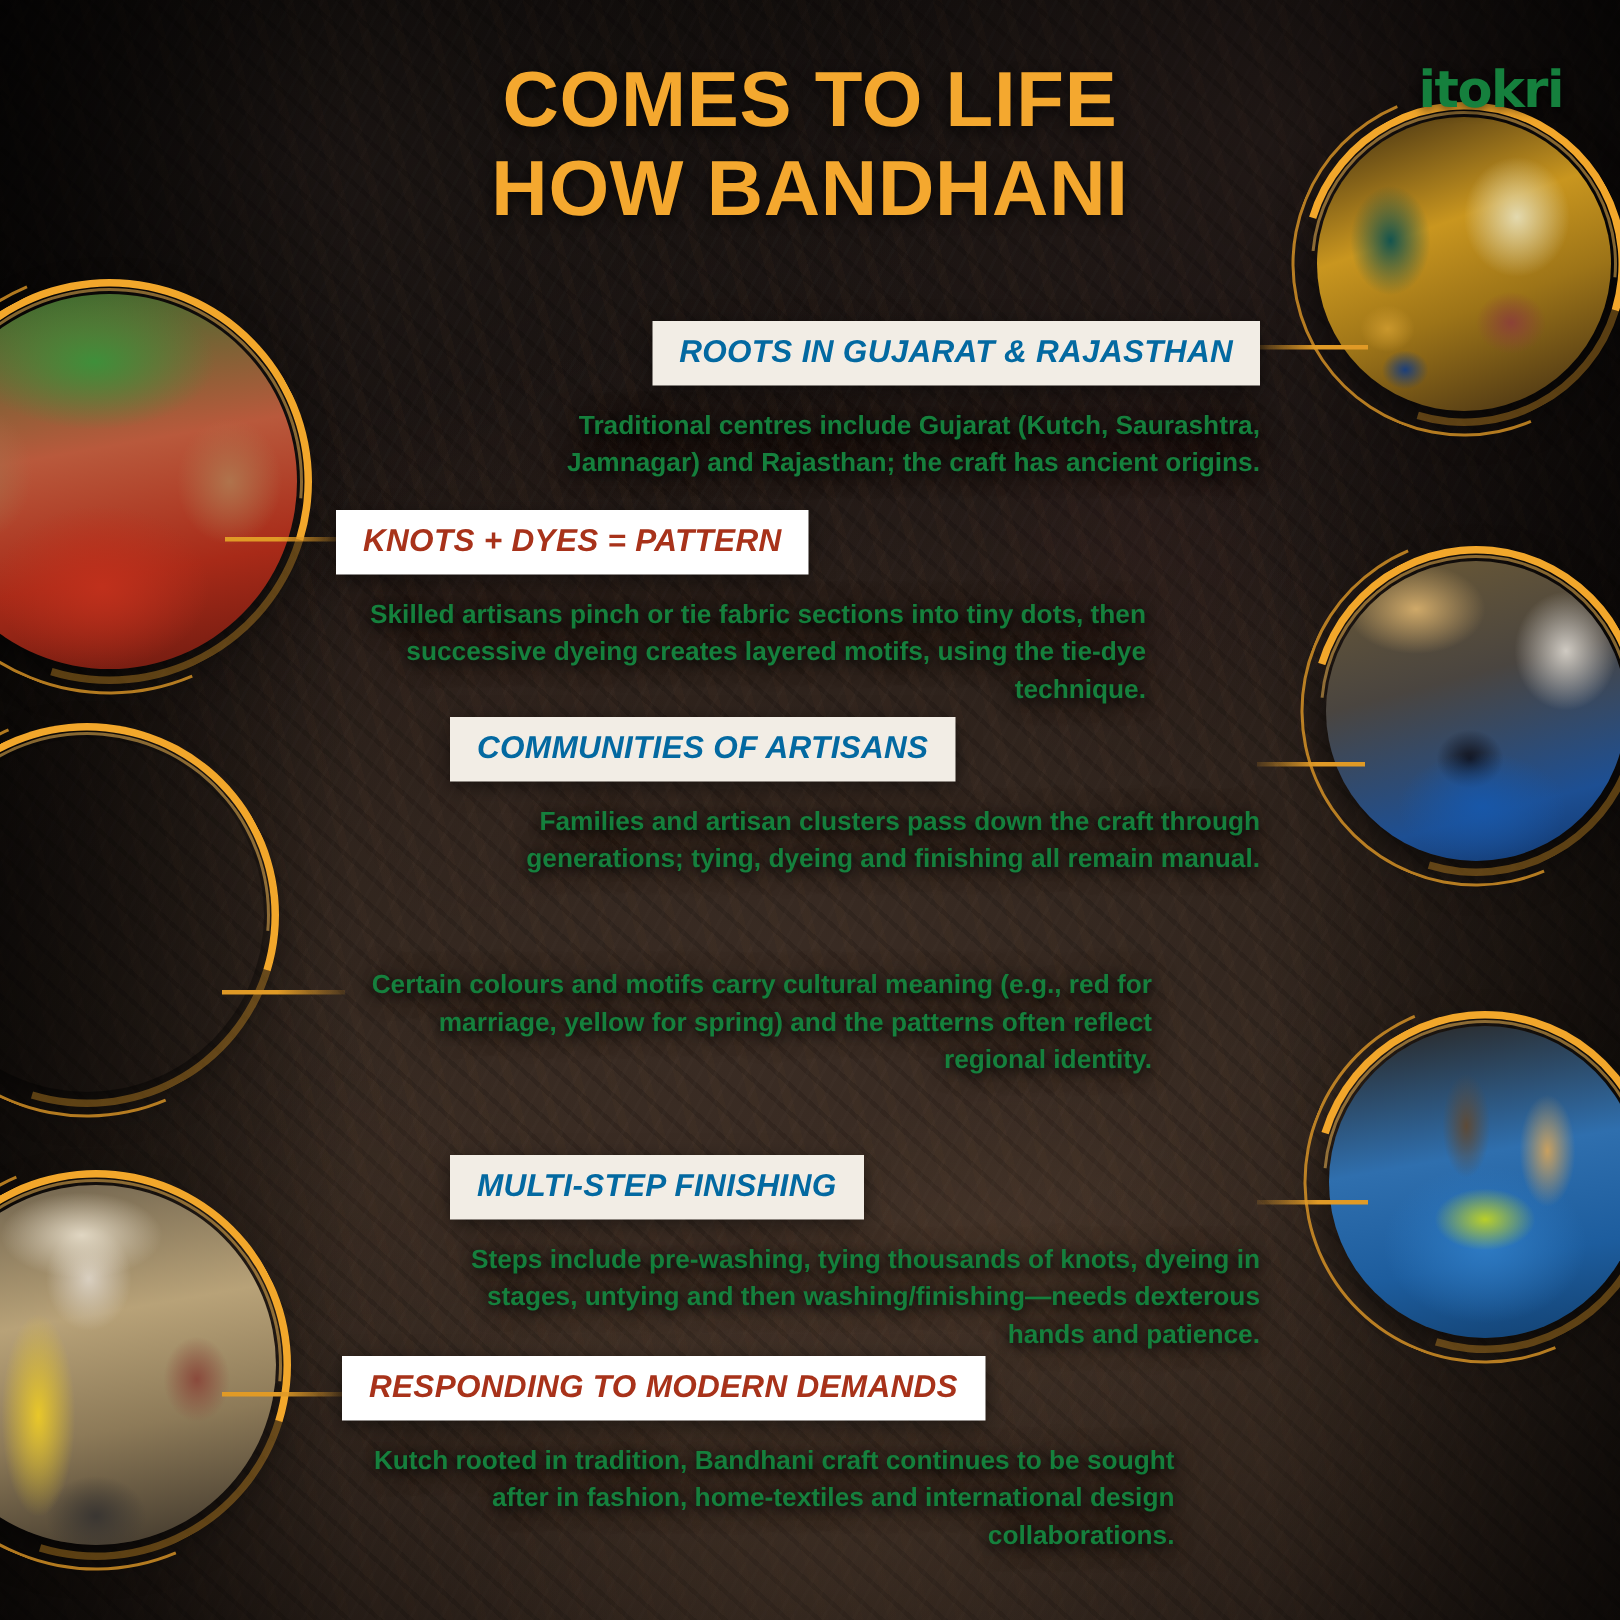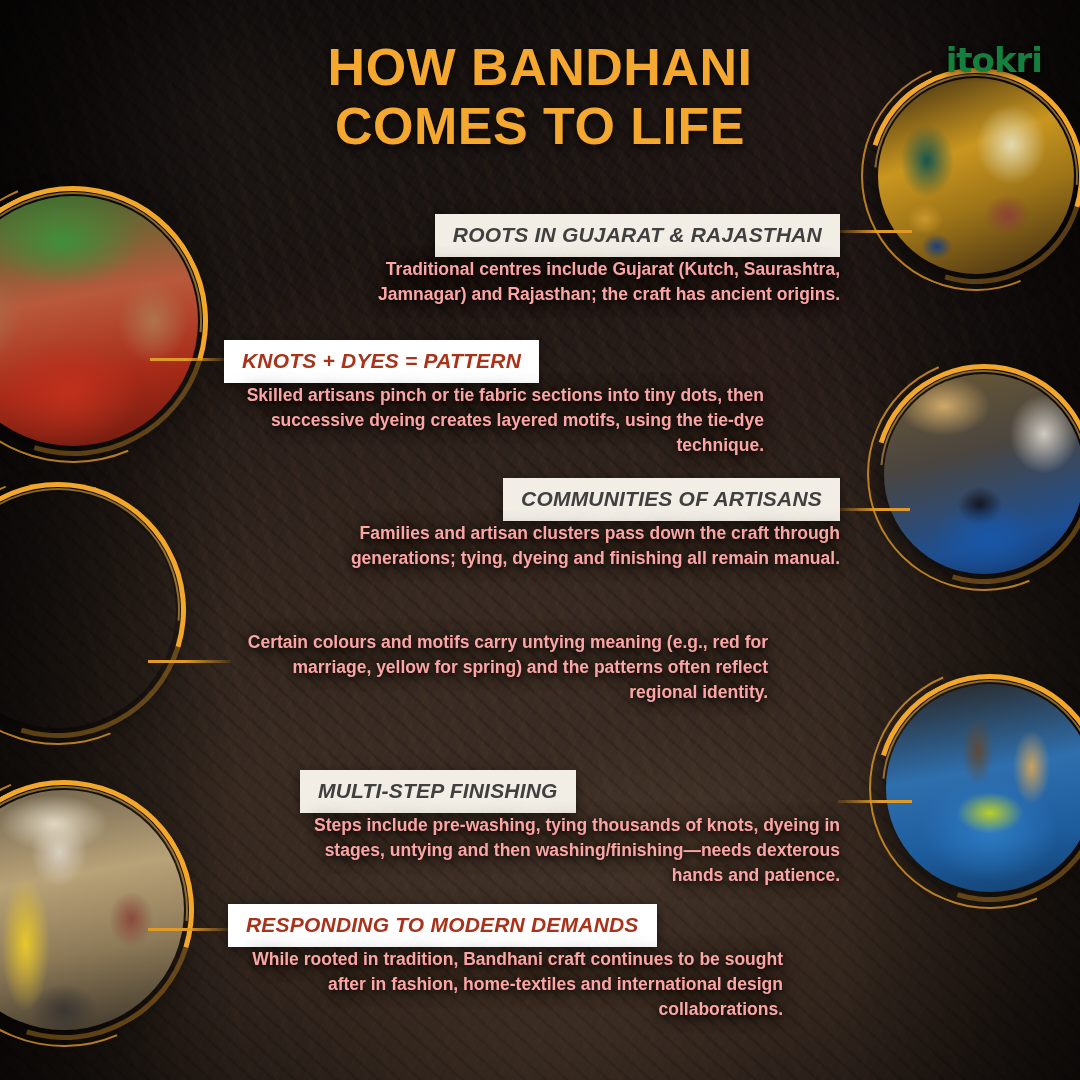--- a/index.html
+++ b/index.html
@@ -192,46 +192,47 @@
   .heading {
     display:inline-block;
     padding:9px 18px 10px 18px;
     font-size:21px;
     font-weight:bold;
     font-style:italic;
     letter-spacing:.2px;
     white-space:nowrap;
     box-shadow:0 3px 12px rgba(0,0,0,.5);
   }
-  .heading.cream { background:#F2EDE5; color:#404040; }
+  .heading.cream { background:#F2EDE5; color:#0369a1; }
   .heading.amber { background:#ffffff; color:#A8321A; }
 
   .body-text {
-    color:#fca5a5;
+    margin-top:14px;
+    color:#15803d;
     font-size:17.5px;
     font-weight:bold;
     line-height:1.42;
     text-shadow:0 2px 7px rgba(0,0,0,.85), 0 0 18px rgba(0,0,0,.6);
   }
   .align-right { text-align:right; }
   .align-left  { text-align:right; }
 </style>
 </head>
 <body>
 
 <div id="poster">
 
   <div class="bg-layer bg-base"></div>
   <div class="bg-layer bg-cloth"></div>
   <div class="bg-layer bg-folds"></div>
   <div class="bg-layer bg-vignette"></div>
 
   <div class="title-block">
+    <div class="title-line">COMES TO LIFE</div>
     <div class="title-line">HOW BANDHANI</div>
-    <div class="title-line">COMES TO LIFE</div>
   </div>
 
   <div class="logo">itokri</div>
 
   <div class="photo" style="top:78px; left:878px; width:196px; height:196px;">
     <div class="disc">
         <div class="scene sc-women-tying"></div>
       </div>
     <div class="ring"></div>
       <div class="ring2"></div>
@@ -298,37 +299,37 @@
   </div>
 
   <div class="row" style="top:340px; left:224px; width:540px;">
     <div style="text-align:left;">
       <div class="heading amber">KNOTS + DYES = PATTERN</div>
     </div>
     <div class="body-text align-left">Skilled artisans pinch or tie fabric sections into tiny dots, then successive dyeing creates layered motifs, using the tie-dye technique.</div>
   </div>
 
   <div class="row" style="top:478px; left:300px; width:540px;">
-    <div style="text-align:right;">
+    <div style="text-align:left;">
       <div class="heading cream">COMMUNITIES OF ARTISANS</div>
     </div>
     <div class="body-text align-right">Families and artisan clusters pass down the craft through generations; tying, dyeing and finishing all remain manual.</div>
   </div>
 
   <div class="row" style="top:630px; left:228px; width:540px;">
-    <div class="body-text align-left">Certain colours and motifs carry untying meaning (e.g., red for marriage, yellow for spring) and the patterns often reflect regional identity.</div>
+    <div class="body-text align-left">Certain colours and motifs carry cultural meaning (e.g., red for marriage, yellow for spring) and the patterns often reflect regional identity.</div>
   </div>
 
   <div class="row" style="top:770px; left:300px; width:540px;">
     <div style="">
       <div class="heading cream">MULTI-STEP FINISHING</div>
     </div>
     <div class="body-text align-right">Steps include pre-washing, tying thousands of knots, dyeing in stages, untying and then washing/finishing—needs dexterous hands and patience.</div>
   </div>
 
   <div class="row" style="top:904px; left:228px; width:555px;">
     <div style="text-align:left;text-decoration:underline;">
       <div class="heading amber">RESPONDING TO MODERN DEMANDS</div>
     </div>
-    <div class="body-text align-left">While rooted in tradition, Bandhani craft continues to be sought after in fashion, home-textiles and international design collaborations.</div>
+    <div class="body-text align-left">Kutch rooted in tradition, Bandhani craft continues to be sought after in fashion, home-textiles and international design collaborations.</div>
   </div>
 
 </div>
 
 </body></html>

